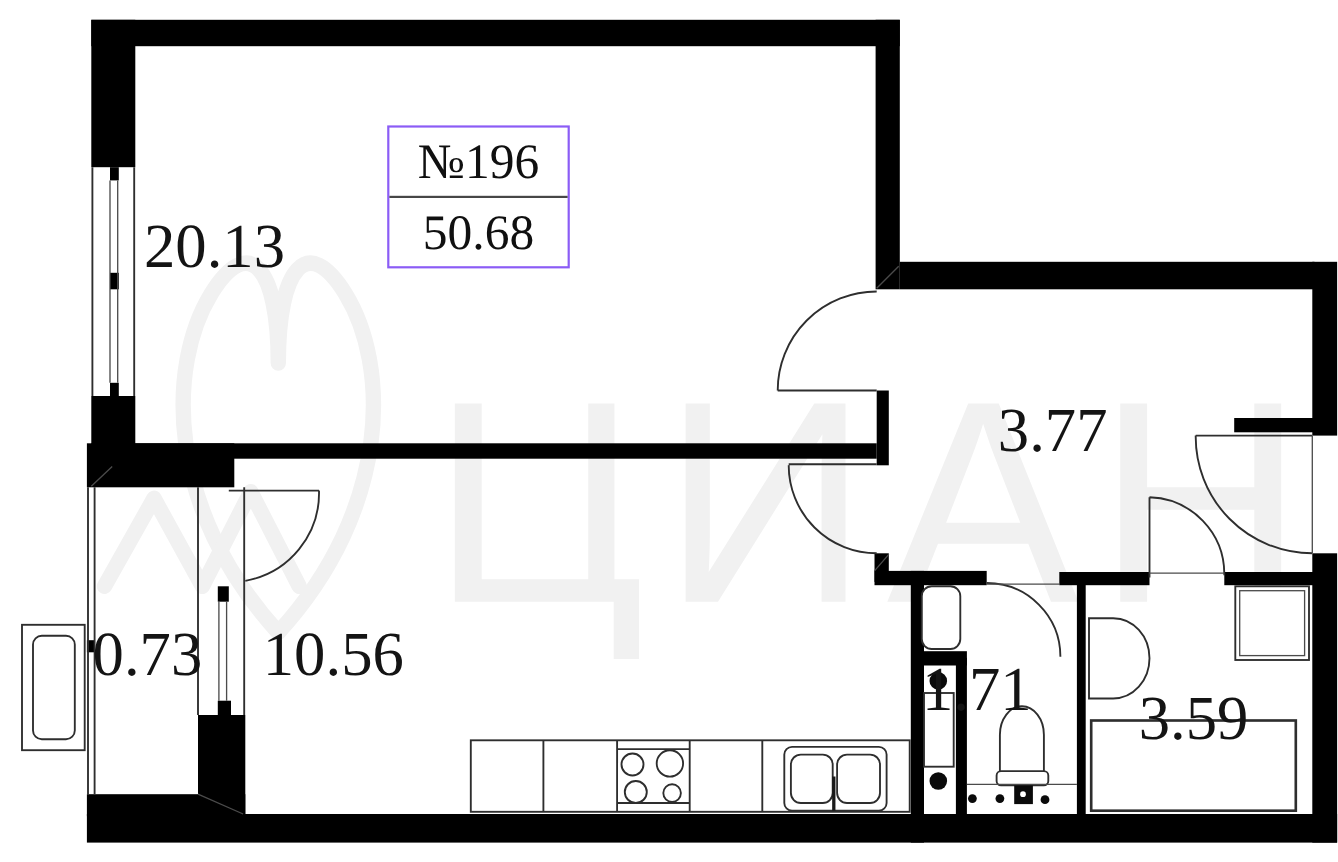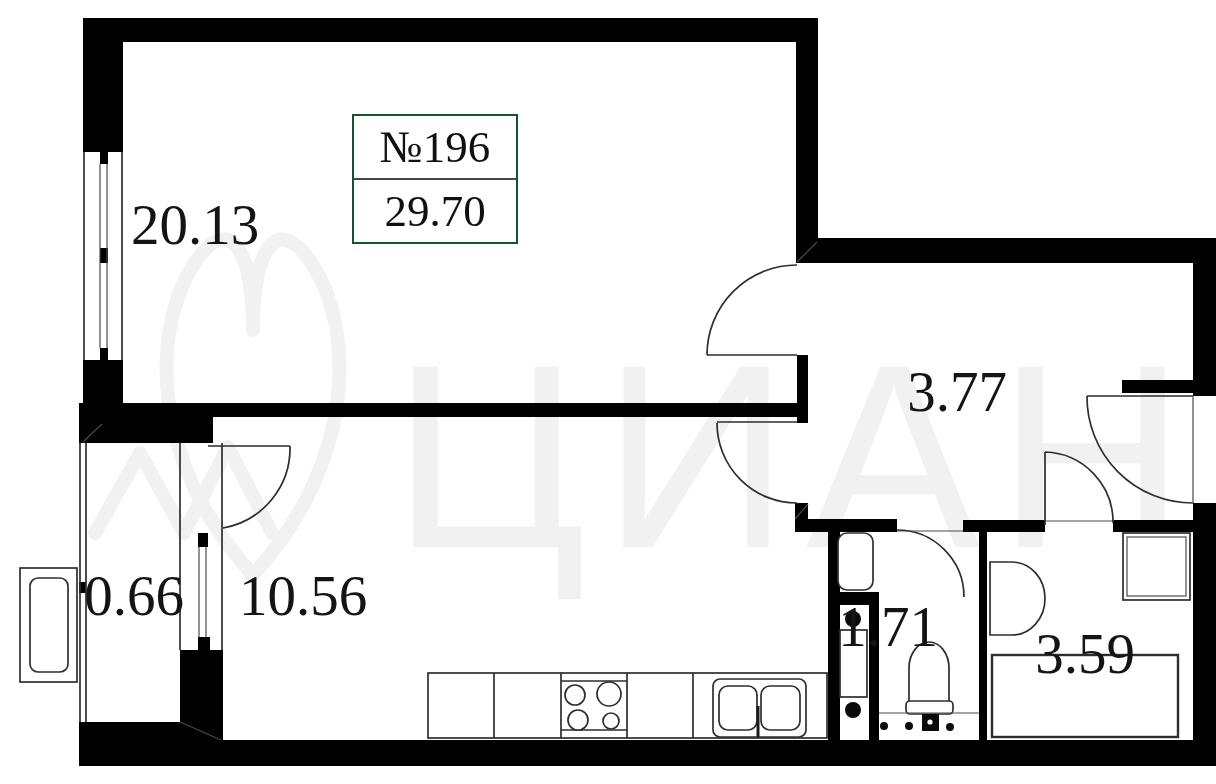--- a/index.html
+++ b/index.html
@@ -34,21 +34,21 @@
   .dot{fill:#0a0a0a;stroke:none;}
   .wm-stroke{fill:none;stroke:var(--watermark);stroke-width:14px;stroke-linejoin:round;stroke-linecap:round;}
   
   .area{
     position:absolute;z-index:3;width:180px;text-align:center;
     font-size:57px;line-height:1;color:var(--text);
   }
   
   .info{
     position:absolute;left:352px;top:114px;width:162px;z-index:3;
-    background:#ffffff;border:2px solid #14532d;
+    background:#ffffff;border:2px solid #8b5cf6;
   }
   .info .row{
     height:62px;display:flex;align-items:center;justify-content:center;
     font-size:45px;color:#101010;border-bottom:2px solid #474747;
   }
   .info .row:last-child{border-bottom:none;}
 </style>
 </head>
 <body>
 
@@ -168,23 +168,23 @@
       <rect class="fx" x="1123" y="533" width="67" height="67"></rect>
       <rect class="thin" x="1127" y="537" width="59" height="59" fill="none"></rect>
     </g>
     <g>
       <rect class="fx2" x="992" y="655" width="186" height="82"></rect>
     </g>
   </svg>
 
   <div class="info">
     <div class="row">№196</div>
-    <div class="row">29.70</div>
+    <div class="row">50.68</div>
   </div>
 
   <div class="area" style="left:105px;top:196px;">20.13</div>
-  <div class="area" style="left:44px;top:567px;">0.66</div>
+  <div class="area" style="left:44px;top:567px;">0.73</div>
   <div class="area" style="left:213px;top:567px;">10.56</div>
   <div class="area" style="left:867px;top:363px;">3.77</div>
   <div class="area" style="left:798px;top:598px;">1.71</div>
   <div class="area" style="left:995px;top:601px;margin-top:24px;">3.59</div>
 
 </div>
 
 </body></html>

